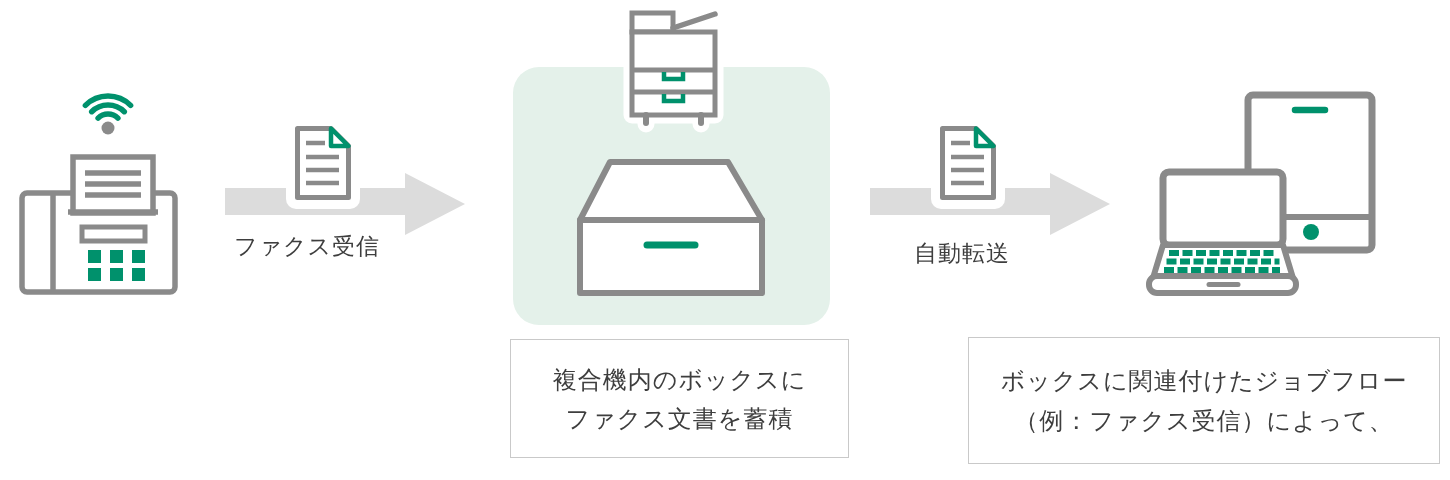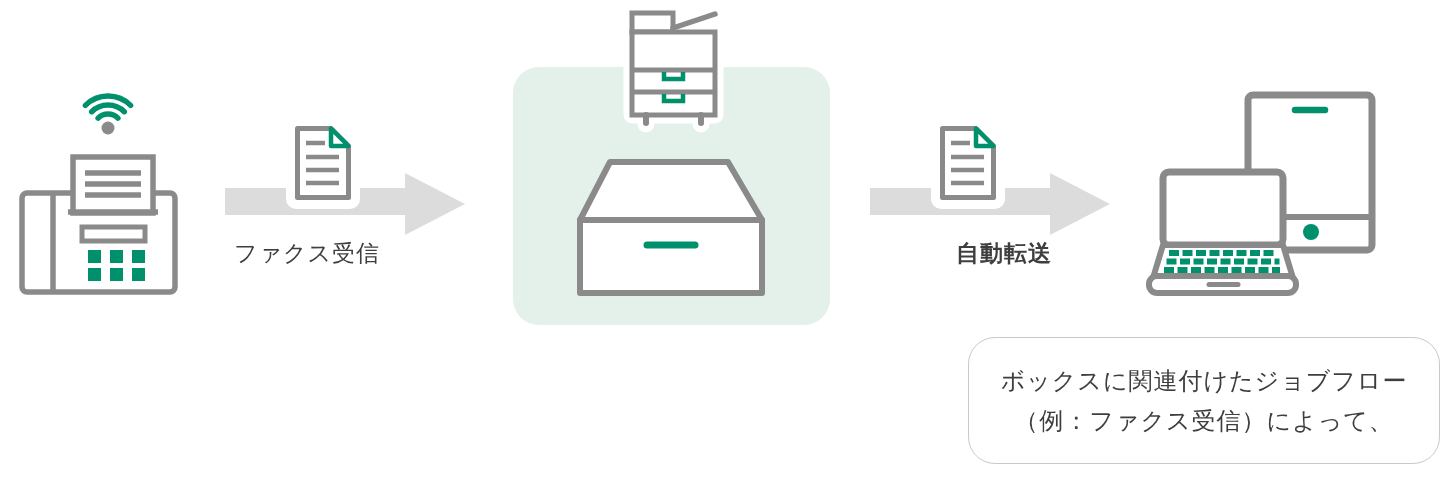--- a/index.html
+++ b/index.html
@@ -25,21 +25,21 @@
   .doc-wrap{position:absolute;background:#fff;border-radius:10px;padding:8px;line-height:0;}
   
   .arrow-label{position:absolute;width:240px;text-align:center;font-size:23px;letter-spacing:1px;color:var(--text);}
   
   .mint-panel{position:absolute;left:513px;top:67px;width:317px;height:258px;border-radius:26px;background:var(--mint);}
   
   .caption{position:absolute;background:#fff;border:1px solid var(--cap-border);
     display:flex;flex-direction:column;justify-content:center;align-items:center;
     font-size:24px;letter-spacing:1px;color:var(--text);}
   .caption-center{left:510px;top:339px;width:337px;height:117px;line-height:39px;}
-  .caption-right{left:968px;top:337px;width:470px;height:125px;line-height:40px;border-radius:27px;}
+  .caption-right{left:968px;top:337px;width:470px;height:125px;line-height:40px;}
   svg{display:block;}
 </style>
 </head>
 <body>
 
 <div id="canvas">
 
   <svg class="abs" style="left:15px;top:85px;" width="195" height="215" viewBox="0 0 195 215">
     <g fill="none" stroke="var(--green)" stroke-width="5.5" stroke-linecap="round">
       <path d="M 83.1 33.1 A 14 14 0 0 1 102.9 33.1"></path>
@@ -76,21 +76,21 @@
       <path d="M 3.5 5.5 H 37 L 54.5 23 V 74.5 H 3.5 Z" fill="#fff" stroke="var(--gray)" stroke-width="5" stroke-linejoin="round"></path>
       <g stroke="var(--gray)" stroke-width="4.5">
         <line x1="12" y1="20" x2="31" y2="20"></line>
         <line x1="12" y1="34" x2="45" y2="34"></line>
         <line x1="12" y1="47" x2="45" y2="47"></line>
         <line x1="12" y1="60" x2="45" y2="60"></line>
       </g>
       <path d="M 37 5.5 L 54.5 23 H 37 Z" fill="#fff" stroke="var(--green)" stroke-width="4.5" stroke-linejoin="round"></path>
     </svg>
   </div>
-  <div class="arrow-label" style="left:187px;top:238px;">ファクス受信</div>
+  <div class="arrow-label" style="left:187px;top:231px;">ファクス受信</div>
 
   <div class="mint-panel"></div>
 
   <svg class="abs" style="left:612px;top:5px;" width="112" height="128" viewBox="0 0 112 128">
     <g stroke="#fff" stroke-width="17" fill="#fff" stroke-linejoin="round" stroke-linecap="round">
       <rect x="20" y="8" width="41" height="19"></rect>
       <rect x="20" y="27" width="83" height="83"></rect>
       <line x1="61" y1="23" x2="103" y2="9"></line>
       <line x1="34" y1="110" x2="34" y2="119"></line>
       <line x1="89" y1="110" x2="89" y2="119"></line>
@@ -113,38 +113,42 @@
   </svg>
 
   <svg class="abs" style="left:570px;top:152px;" width="205" height="150" viewBox="0 0 205 150">
     <g fill="#fff" stroke="var(--gray)" stroke-width="6" stroke-linejoin="round">
       <polygon points="40,10 158,10 192,68 10,68"></polygon>
       <rect x="10" y="68" width="182" height="73"></rect>
     </g>
     <line x1="77" y1="93" x2="125" y2="93" stroke="var(--green)" stroke-width="7" stroke-linecap="round"></line>
   </svg>
 
+  <div class="caption caption-center">
+    <span>複合機内のボックスに</span>
+    <span>ファクス文書を蓄積</span>
+  </div>
 
   <div class="flow-arrow" style="left:870px;top:173px;">
     <div class="body"></div>
     <div class="head"></div>
   </div>
   <div class="doc-wrap" style="left:931px;top:115px;">
     <svg width="58" height="78" viewBox="0 0 58 78">
       <path d="M 3.5 5.5 H 37 L 54.5 23 V 74.5 H 3.5 Z" fill="#fff" stroke="var(--gray)" stroke-width="5" stroke-linejoin="round"></path>
       <g stroke="var(--gray)" stroke-width="4.5">
         <line x1="12" y1="20" x2="31" y2="20"></line>
         <line x1="12" y1="34" x2="45" y2="34"></line>
         <line x1="12" y1="47" x2="45" y2="47"></line>
         <line x1="12" y1="60" x2="45" y2="60"></line>
       </g>
       <path d="M 37 5.5 L 54.5 23 H 37 Z" fill="#fff" stroke="var(--green)" stroke-width="4.5" stroke-linejoin="round"></path>
     </svg>
   </div>
-  <div class="arrow-label" style="left:884px;top:238px;font-weight:bold;">自動転送</div>
+  <div class="arrow-label" style="left:842px;top:238px;">自動転送</div>
 
   <svg class="abs" style="left:1145px;top:88px;" width="235" height="215" viewBox="0 0 235 215">
 
     <g>
       <rect x="103" y="7" width="124" height="155" rx="5" fill="#fff" stroke="var(--gray)" stroke-width="7"></rect>
       <line x1="150" y1="22" x2="180" y2="22" stroke="var(--green)" stroke-width="6.5" stroke-linecap="round"></line>
       <line x1="106" y1="129" x2="224" y2="129" stroke="var(--gray)" stroke-width="6"></line>
       <circle cx="166" cy="144" r="8" fill="var(--green)"></circle>
     </g>
 

